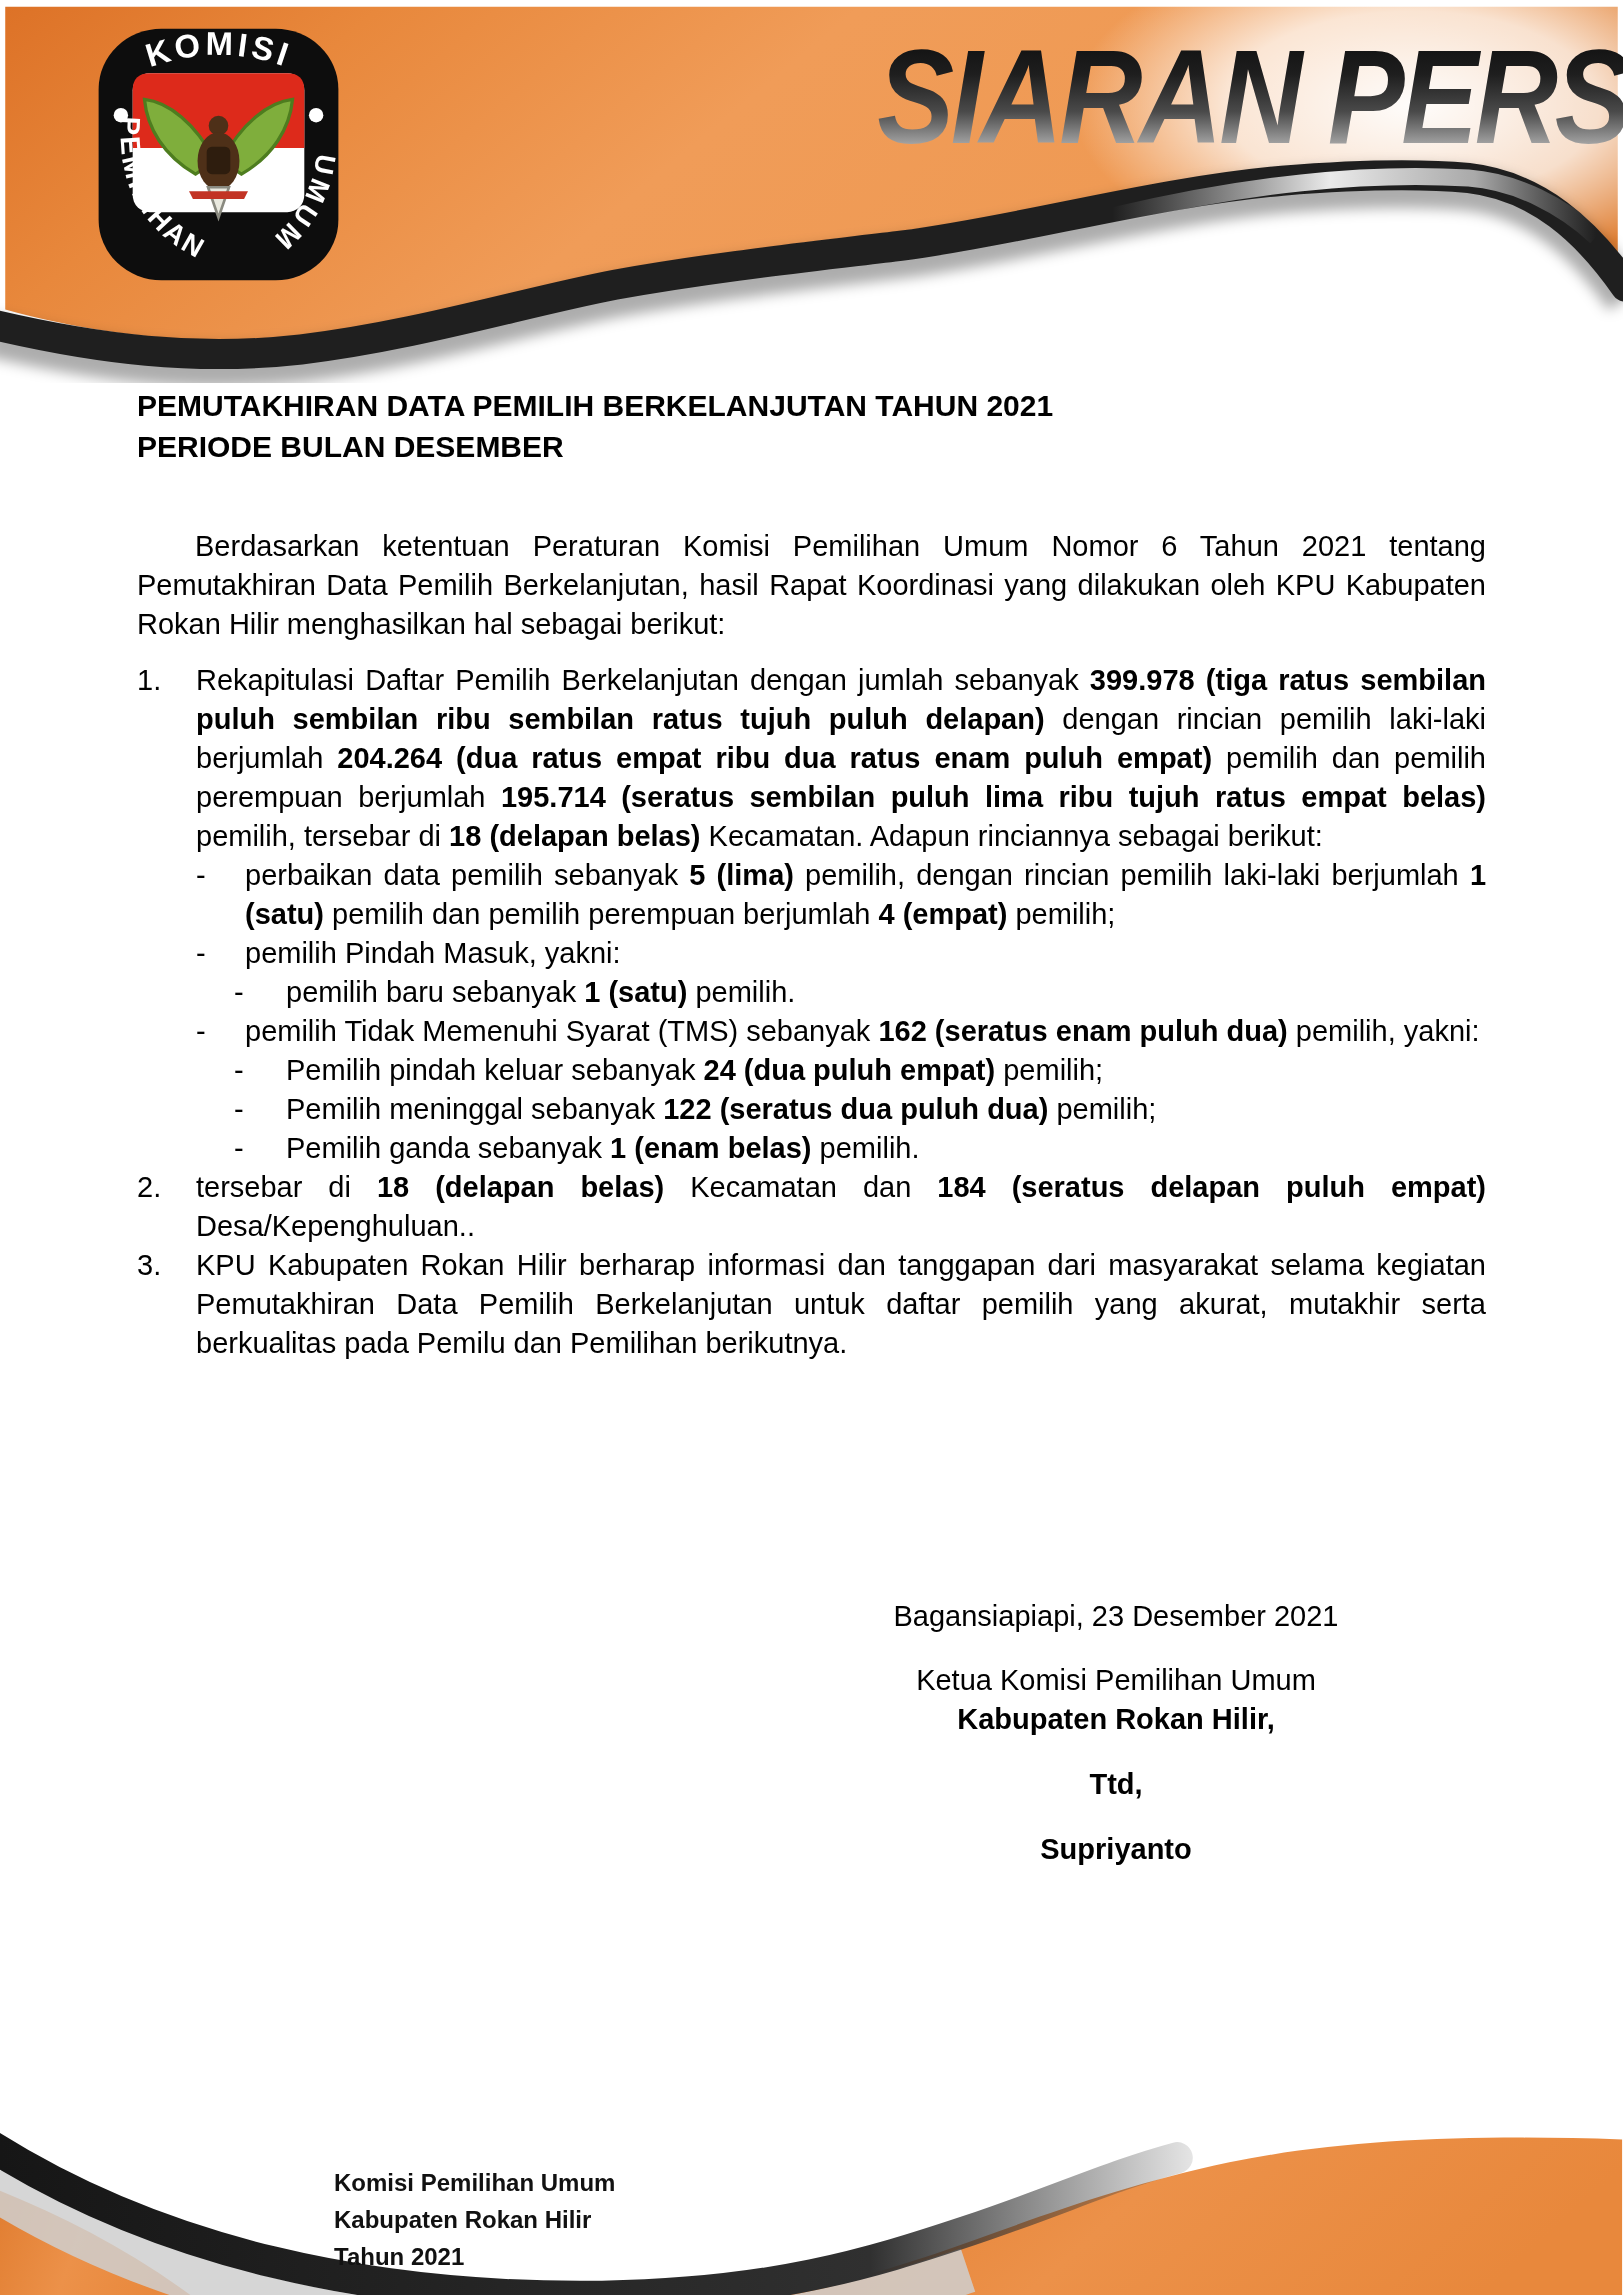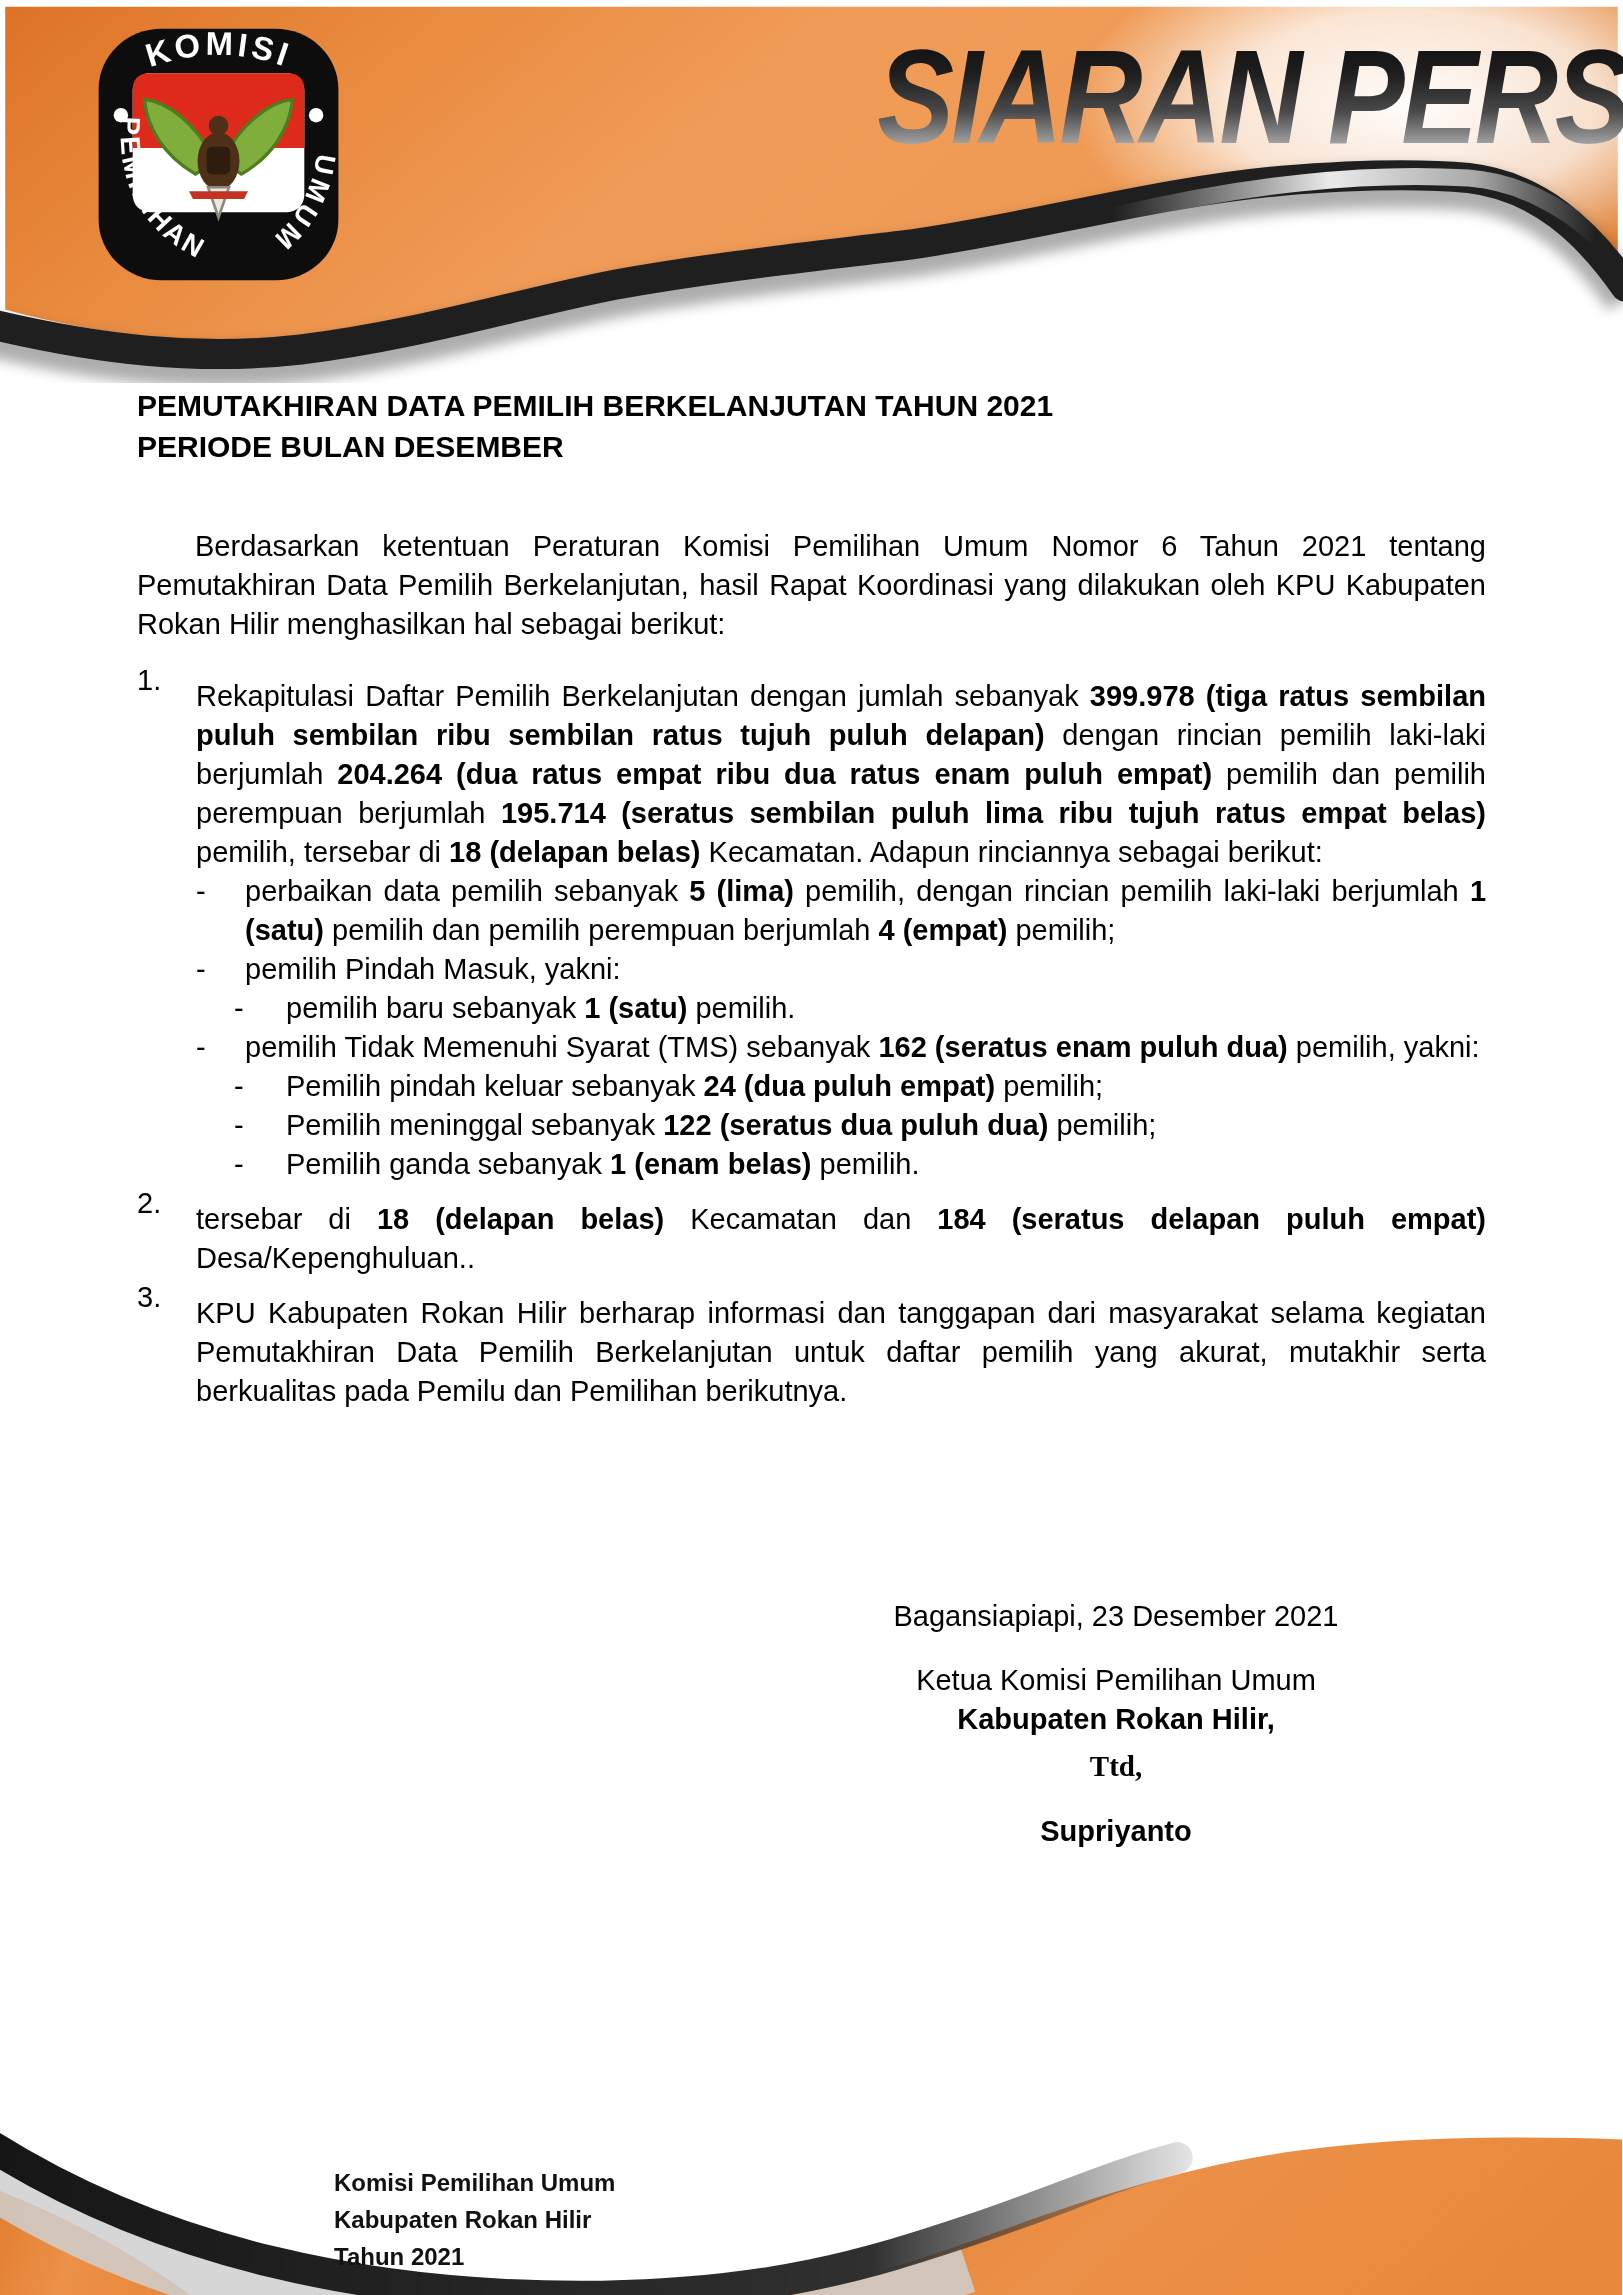--- a/index.html
+++ b/index.html
@@ -12,36 +12,36 @@
   .header-svg{position:absolute;top:0;left:0;}
   .logo-svg{position:absolute;top:26px;left:96px;}
   .content{
     position:absolute;left:137px;top:385px;width:1349px;
     font-size:29px;line-height:39px;text-align:justify;
   }
   .doc-title{font-weight:bold;font-size:30px;line-height:41px;text-align:left;margin:0 0 60px 0;}
   .intro{margin:0 0 17px 0;text-indent:58px;}
   .li{display:flex;margin:0;}
   .num{flex:0 0 59px;}
-  .ibody{flex:1 1 auto;min-width:0;margin-top:16px;}
+  .ibody{flex:1 1 auto;min-width:0;}
   .jt{text-align:justify;}
   .row{display:flex;}
   .row .dash{flex:0 0 49px;}
   .row.l3{margin-left:38px;}
   .row.l3 .dash3{flex:0 0 52px;}
   .row .jt{flex:1 1 auto;min-width:0;}
   .closing{margin:18.3px 0 0 0;text-indent:58px;}
   b{font-weight:bold;}
   .signature{
     position:absolute;left:668px;top:1597px;width:896px;
     font-size:29px;line-height:39px;text-align:center;
   }
   .sig-role{font-weight:normal;margin-top:25px;}
   .sig-role2{font-weight:bold;}
-  .sig-ttd{font-weight:bold;margin-top:8px;font-family:Liberation Serif, serif;}
+  .sig-ttd{font-weight:bold;margin-top:26px;}
   .sig-name{font-weight:bold;margin-top:26px;}
   .footer{position:absolute;left:0;bottom:0;width:1623px;height:247px;}
   .footer-text{
     position:absolute;left:334px;top:116px;
     font-size:24px;line-height:37px;font-weight:bold;color:#111;
   }
 </style>
 </head>
 <body>
 

